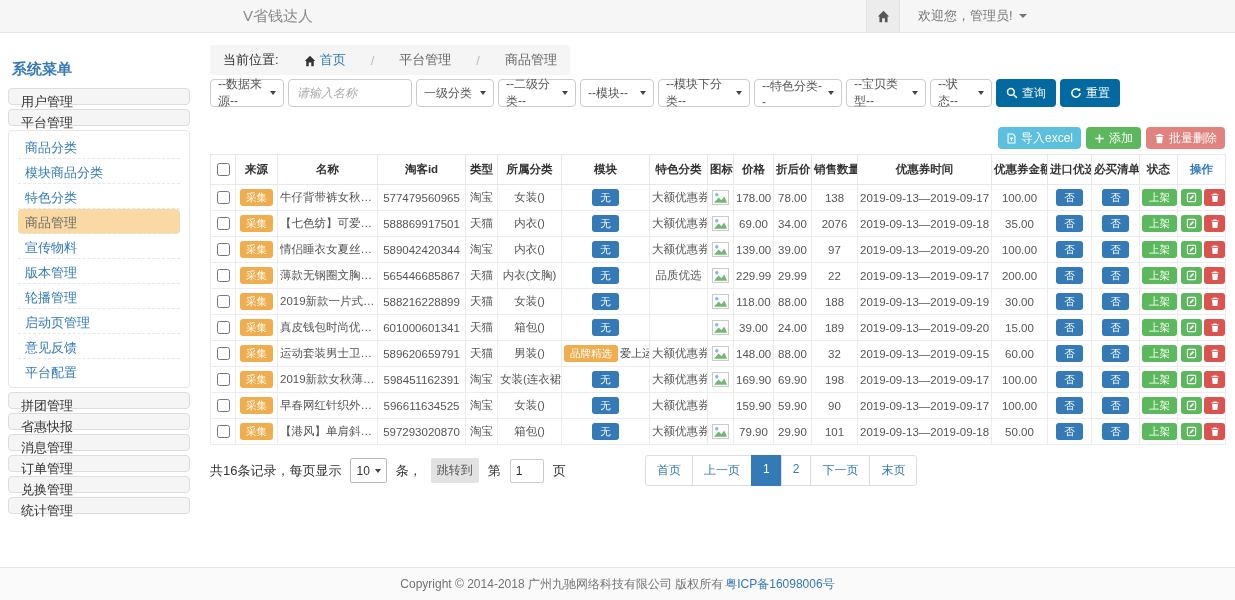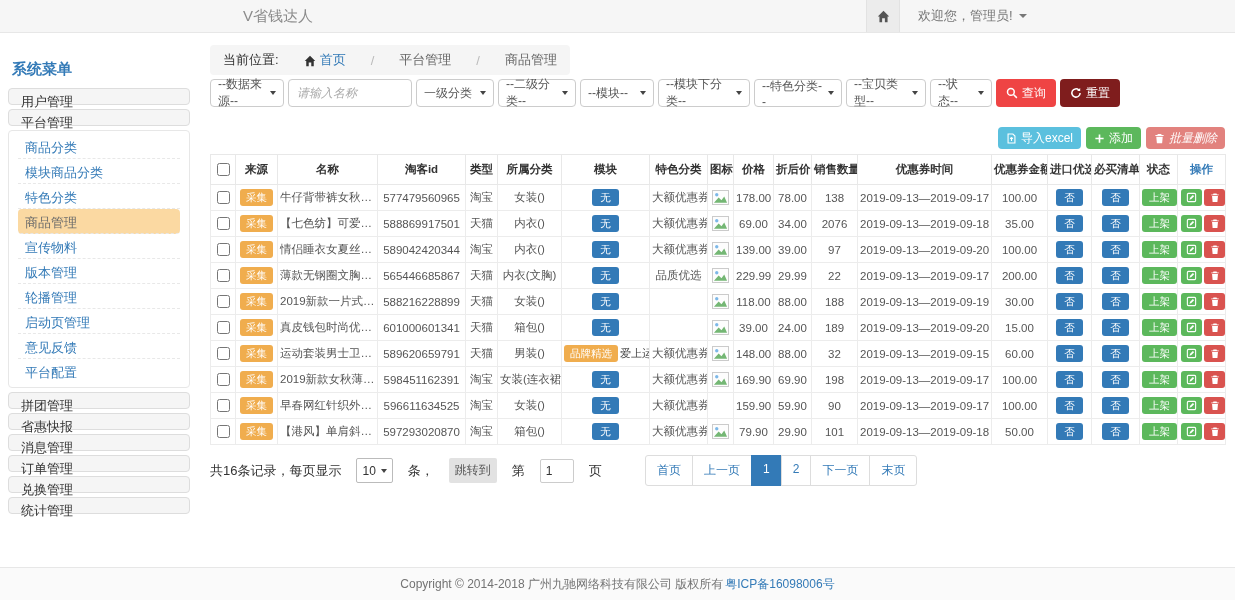--- a/index.html
+++ b/index.html
@@ -39,47 +39,47 @@
   .filters { position:absolute; left:210px; top:79px; display:flex; gap:4px; align-items:center; }
   .fselect { height:28px; border:1px solid #ccc; border-radius:4px; background:#fff; display:flex;
              align-items:center; justify-content:space-between; padding:0 7px; font-size:12px; color:#555; cursor:pointer; }
   .fselect .sel-caret { width:0; height:0; border-left:3.5px solid transparent; border-right:3.5px solid transparent;
              border-top:4.5px solid #444; margin-left:5px; }
   .ftext { height:28px; border:1px solid #ccc; border-radius:4px; padding:0 8px; font-size:12px; color:#555;
            font-family:inherit;font-style:italic; }
   .ftext::placeholder { color:#aaa; }
   .btn { border:none; border-radius:4px; color:#fff; font-size:12px; font-family:inherit; cursor:pointer;
          display:inline-flex; align-items:center; gap:4px; }
-  .btn-search { background:#ef4444; height:28px; padding:0 10px; }
-  .btn-reset  { background:#7f1d1d; height:28px; padding:0 10px; }
+  .btn-search { background:#0369a1; height:28px; padding:0 10px; }
+  .btn-reset  { background:#0369a1; height:28px; padding:0 10px; }
   
   .toolbar { position:absolute; left:210px; top:127px; width:1015px; display:flex; justify-content:flex-end; gap:5px; }
   .btn-import { background:#5bc0de; height:22px; padding:0 8px; font-size:12px; }
   .btn-add    { background:#5cb85c; height:22px; padding:0 8px; font-size:12px; }
-  .btn-bdel   { background:#e2827e; height:22px; padding:0 8px; font-size:12px;font-style:italic; }
+  .btn-bdel   { background:#e2827e; height:22px; padding:0 8px; font-size:12px; }
   
   .table-wrap { position:absolute; left:210px; top:154px; width:1015px; }
   table { width:1015px; border-collapse:collapse; table-layout:fixed; font-size:11.5px; }
   th { border:1px solid #e8e8e8; padding:7px 2px; font-weight:bold; color:#333; text-align:center; background:#fff; white-space:nowrap; overflow:hidden; }
   td { border:1px solid #ececec; padding:3px 2px; color:#555; text-align:center; vertical-align:middle;
        white-space:nowrap; overflow:hidden; height:26px; }
   th.op-col { color:#337ab7; }
   .tbl-check { width:13px; height:13px; margin:0; vertical-align:middle; cursor:pointer; }
   .badge { display:inline-block; color:#fff; border-radius:3px; font-size:10.5px; line-height:1; padding:3px 6px; }
   .badge-orange { background:#f0ad4e; }
   .badge-blue   { background:#337ab7; padding:3px 8px; }
   .badge-green  { background:#5cb85c; padding:3px 7px; }
   .module-text { margin-left:2px; color:#444; font-size:11px; }
   .op-btn { border:none; border-radius:3px; color:#fff; width:21px; height:17px; display:inline-flex;
             align-items:center; justify-content:center; cursor:pointer; margin:0 1px; }
   .op-edit { background:#5cb85c; }
   .op-del  { background:#d9534f; }
   .name-cell { text-overflow:ellipsis; }
   
-  .pageinfo { position:absolute; left:210px; top:458px; display:flex; align-items:center; gap:15px; font-size:13px; color:#333; }
+  .pageinfo { position:absolute; left:210px; top:458px; display:flex; align-items:center; gap:9px; font-size:13px; color:#333; }
   .pp-select { height:25px; border:1px solid #bbb; border-radius:2px; background:#fff; display:flex; align-items:center;
                padding:0 5px; gap:5px; font-size:12px; color:#333; cursor:pointer; }
   .jump-chip { background:#e2e2e2; color:#555; padding:4px 6px; border-radius:2px; font-size:12px; cursor:pointer; }
   .page-input { width:34px; height:24px; border:1px solid #ccc; border-radius:2px; font-size:12px; padding:0 5px; font-family:inherit; color:#333; }
   .pager { position:absolute; left:645px; top:455px; display:flex; }
   .pager .pg { border:1px solid #ddd; background:#fff; color:#337ab7; font-size:12px; padding:6px 11px;
                margin-left:-1px; cursor:pointer; }
   .pager .pg:first-child { border-radius:3px 0 0 3px; margin-left:0; }
   .pager .pg:last-child  { border-radius:0 3px 3px 0; }
   .pager .pg.active { background:#337ab7; border-color:#337ab7; color:#fff; }

